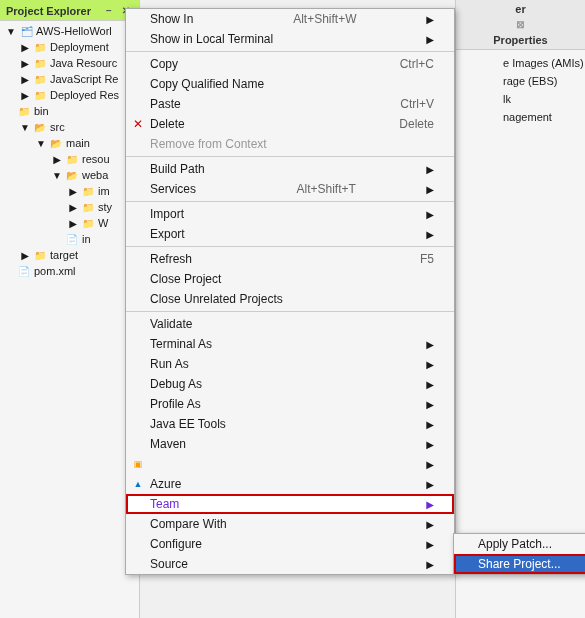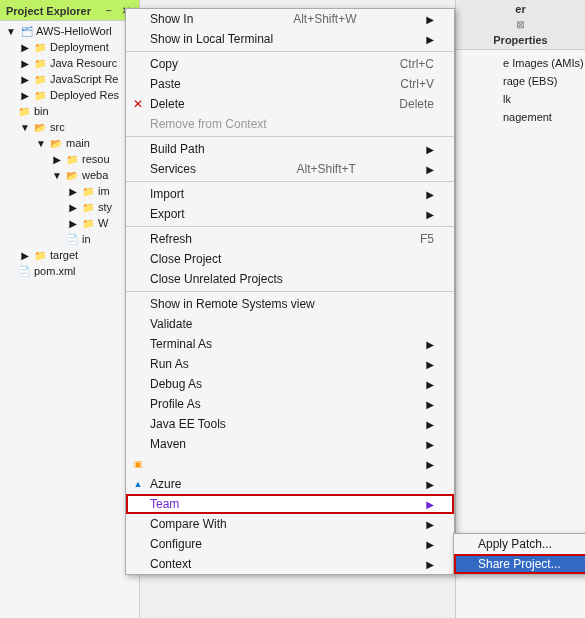--- a/index.html
+++ b/index.html
@@ -321,20 +321,23 @@
     <span>Show in Local Terminal</span>
     <span class="arrow">▶</span>
   </div>
   <div class="menu-separator"></div>
 
   <div class="menu-item">
     <span>Copy</span>
     <span class="shortcut">Ctrl+C</span>
   </div>
   <div class="menu-item">
+    <span>Copy Qualified Name</span>
+  </div>
+  <div class="menu-item">
     <span>Paste</span>
     <span class="shortcut">Ctrl+V</span>
   </div>
   <div class="menu-item">
     <span class="icon-left" style="color:#c00;">✕</span>
     <span>Delete</span>
     <span class="shortcut">Delete</span>
   </div>
   <div class="menu-item menu-item-disabled">
     <span>Remove from Context</span>
@@ -364,23 +367,20 @@
     <span class="shortcut">F5</span>
   </div>
   <div class="menu-item">
     <span>Close Project</span>
   </div>
   <div class="menu-item">
     <span>Close Unrelated Projects</span>
   </div>
   <div class="menu-separator"></div>
   <div class="menu-item">
-    <span>Show in Remote Systems view</span>
-  </div>
-  <div class="menu-item">
     <span>Validate</span>
   </div>
   <div class="menu-item">
     <span>Terminal As</span>
     <span class="arrow">▶</span>
   </div>
   <div class="menu-item">
     <span>Run As</span>
     <span class="arrow">▶</span>
   </div>
@@ -416,21 +416,21 @@
   </div>
   <div class="menu-item">
     <span>Compare With</span>
     <span class="arrow">▶</span>
   </div>
   <div class="menu-item">
     <span>Configure</span>
     <span class="arrow">▶</span>
   </div>
   <div class="menu-item">
-    <span>Context</span>
+    <span>Source</span>
     <span class="arrow">▶</span>
   </div>
 </div>
 
 <div class="right-panel">
   <div class="right-panel-header">
     <span>er</span>
     <span style="color:#999;font-size:10px;">⊠</span>
     <span>Properties</span>
   </div>

